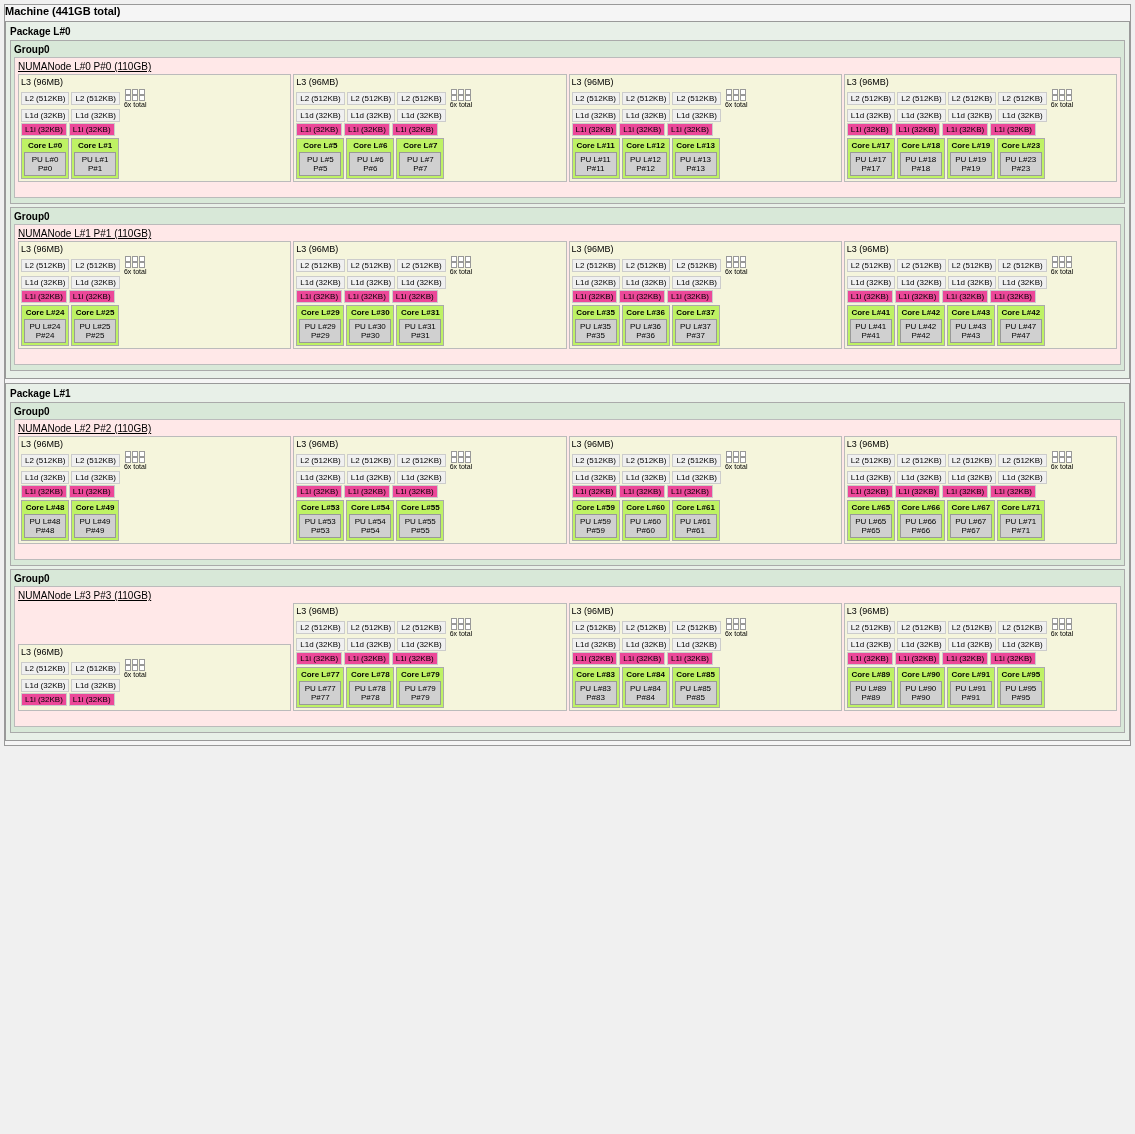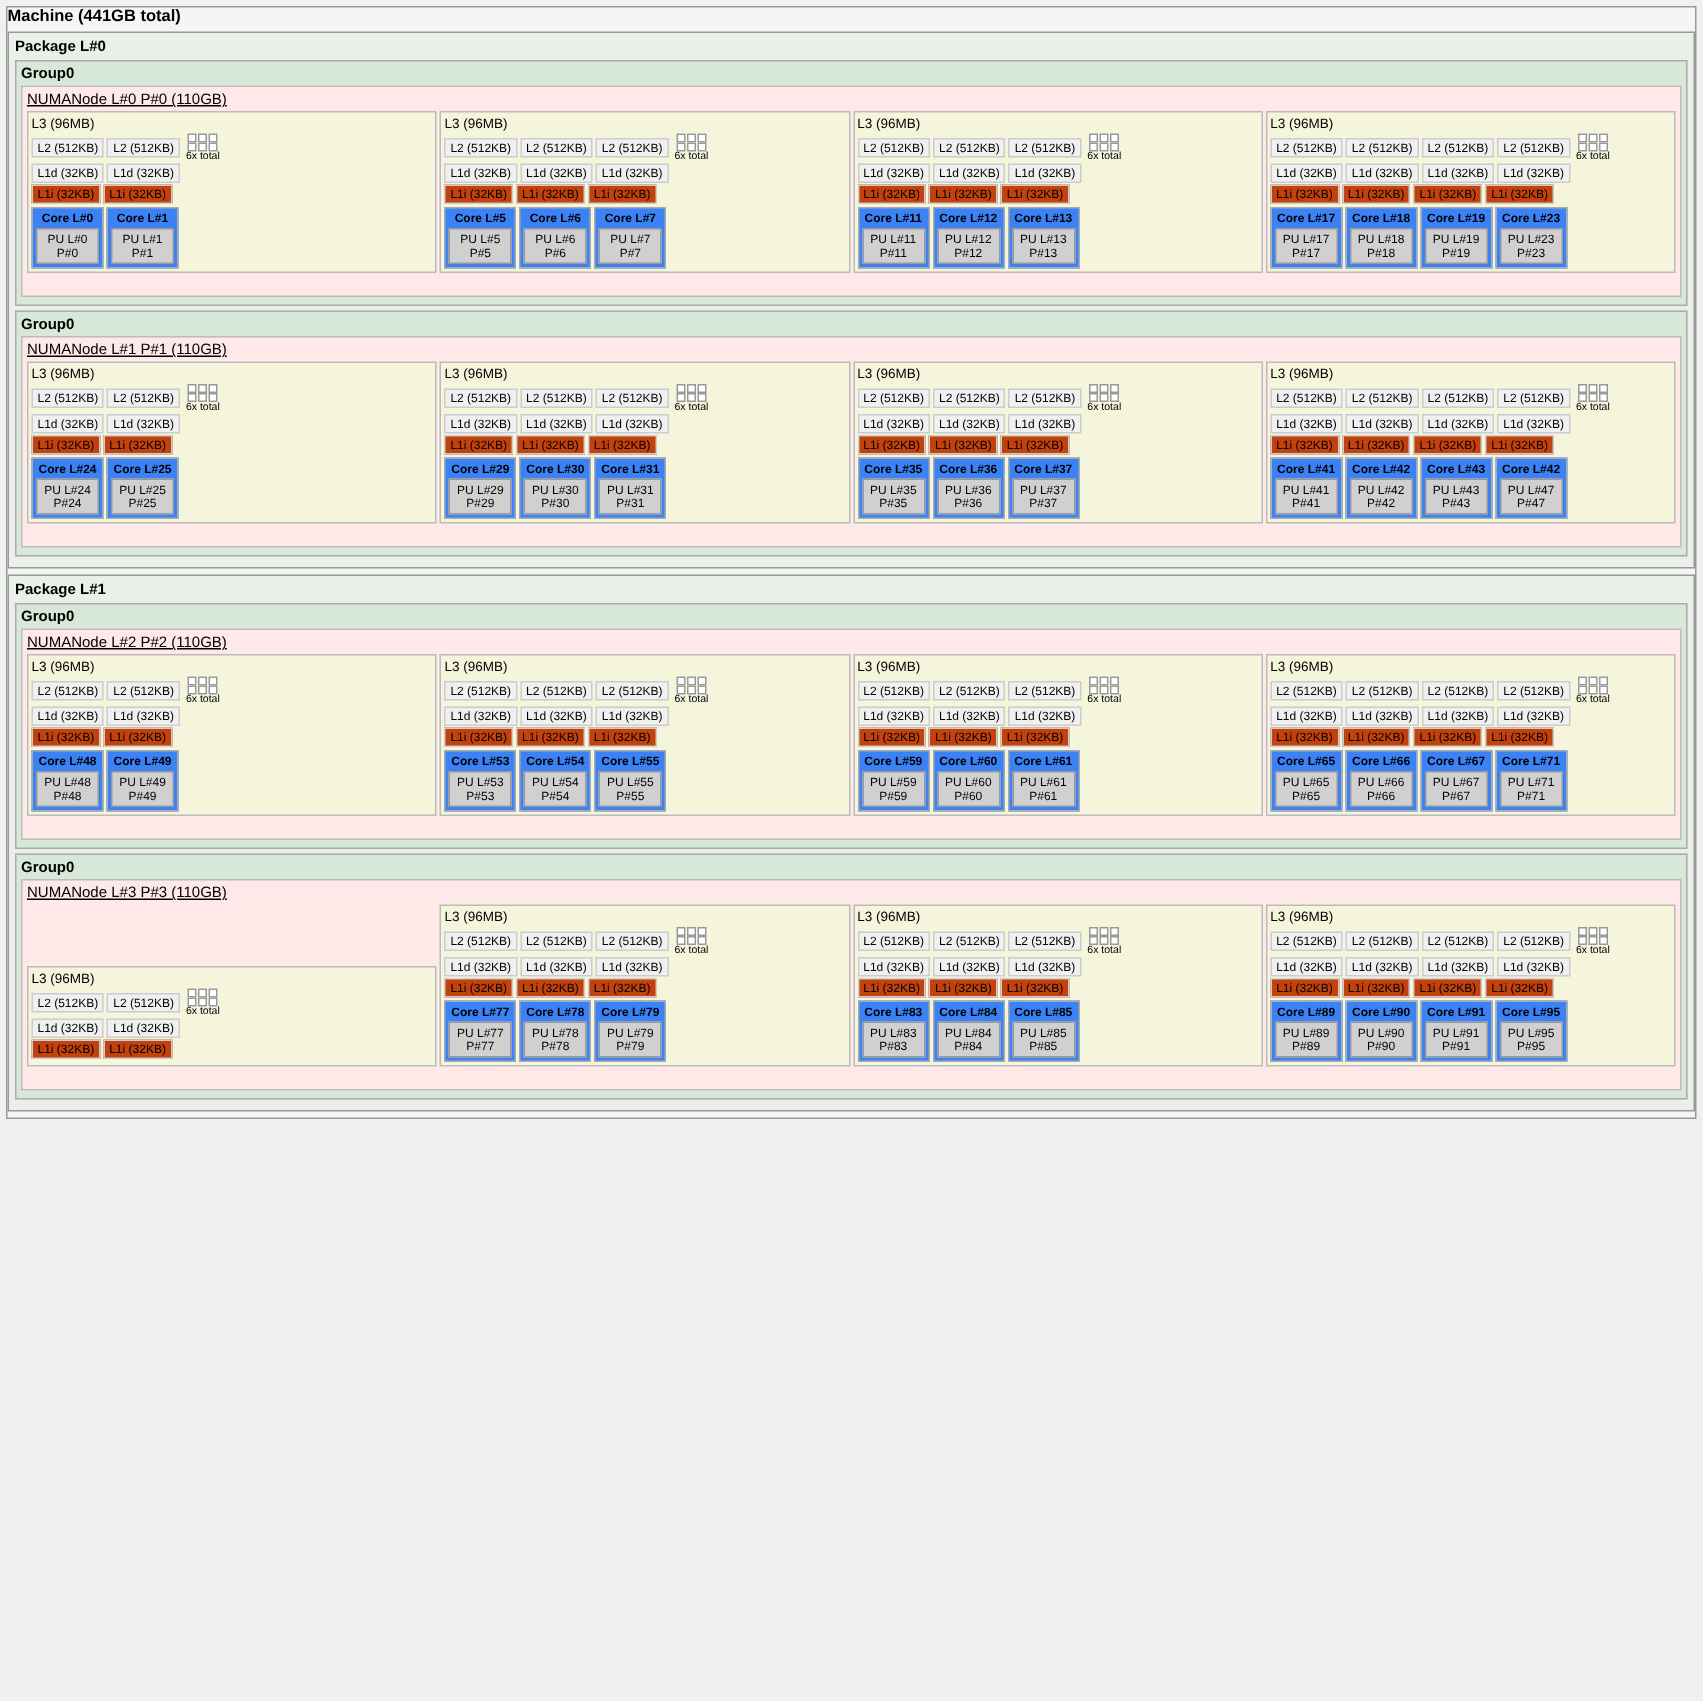--- a/index.html
+++ b/index.html
@@ -108,32 +108,32 @@
       font-size: 8px;
       white-space: nowrap;
     }
     .l1i-row {
       display: flex;
       gap: 2px;
       margin-bottom: 2px;
     }
     .l1i-box {
       border: 1px solid #ccc;
-      background: #c2410c;
+      background: #ec4899;
       padding: 1px 3px;
       font-size: 8px;
       white-space: nowrap;
     }
     .cores-row {
       display: flex;
       gap: 2px;
     }
     .core-box {
       border: 1px solid #aaa;
-      background: #3b82f6;
+      background: #bef264;
       padding: 2px;
       text-align: center;
       min-width: 48px;
     }
     .core-title {
       font-size: 8px;
       font-weight: bold;
       margin-bottom: 2px;
     }
     .pu-box {

